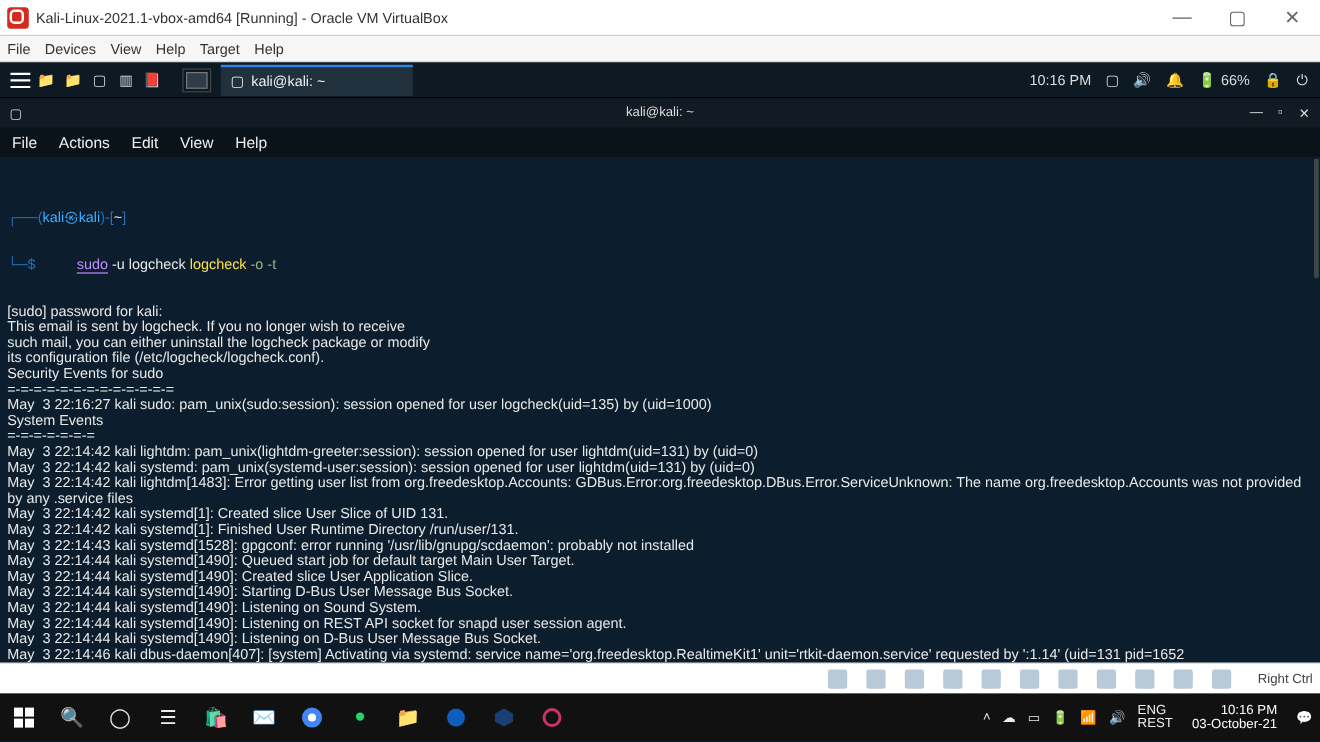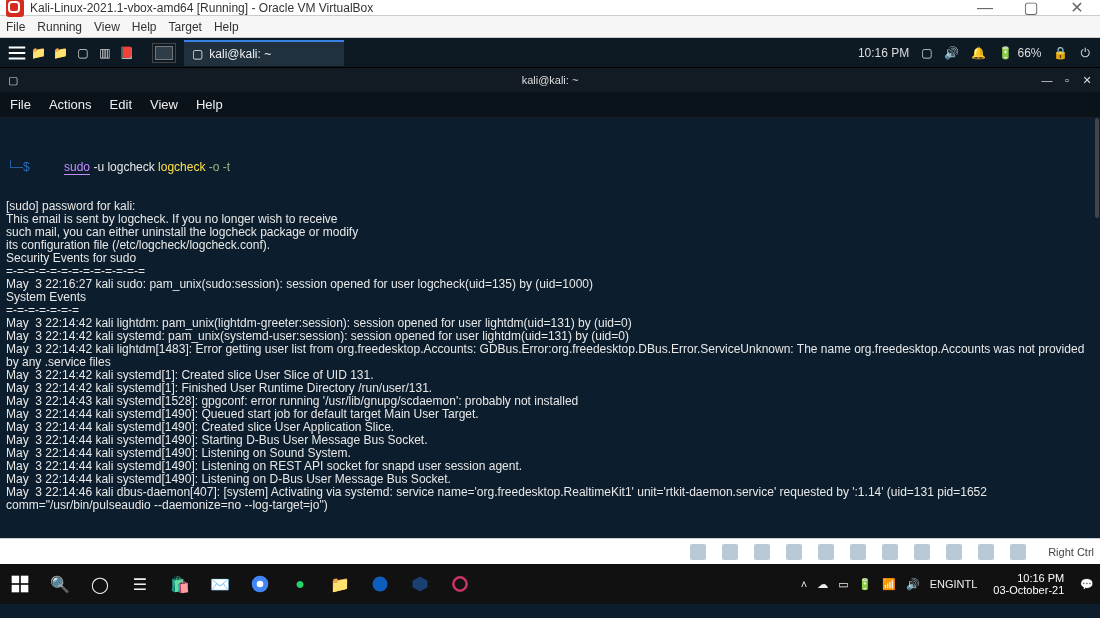--- a/index.html
+++ b/index.html
@@ -1,20 +1,20 @@
 <!DOCTYPE html>
 <html><head>
   <meta charset="utf-8">
   <style>
     * { margin: 0; padding: 0; box-sizing: border-box; font-family: "Segoe UI", sans-serif; }
     body { background: #0c1e2d; width: 1100px; height: 618px; overflow: hidden; position: relative; }
 
     
     .vbox-title {
-      height: 16px; background: #fff; display: flex; align-items: center;
+      height: 30px; background: #fff; display: flex; align-items: center;
       justify-content: space-between; font-size: 12px; color: #333;
       border-bottom: 1px solid #ccc;
     }
     .vbox-title .left { display: flex; align-items: center; gap: 6px; padding-left: 6px; }
     .vbox-title .icon-dot {
       width: 18px; height: 18px; border-radius: 3px; background: #d52b1e;
       position: relative; display: flex; align-items: center; justify-content: center;
     }
     .vbox-title .icon-dot::before { content:""; width:8px; height:8px; border:2px solid #fff; border-radius:4px; position:absolute; top:2px; left:2px;}
     .vbox-title .winctl { display: flex; }
@@ -103,21 +103,21 @@
   </div>
   <div class="winctl">
     <span>—</span>
     <span>▢</span>
     <span>✕</span>
   </div>
 </div>
 
 <div class="vbox-menu">
   <span>File</span>
-  <span>Running</span>
+  <span>Devices</span>
   <span>View</span>
   <span>Help</span>
   <span>Target</span>
   <span>Help</span>
 </div>
 
 <div class="kali-panel">
   <div class="task-icons">
     <span class="ticon">
       <svg viewBox="0 0 24 24">
@@ -167,20 +167,21 @@
 <div class="term-menu">
   <span>File</span>
   <span>Actions</span>
   <span>Edit</span>
   <span>View</span>
   <span>Help</span>
 </div>
 
 <div class="term-area">
   <div class="scrollbar-hint"></div>
+  <div class="prompt-line"><span class="p1">┌──(</span><span class="user-at">kali㉿kali</span><span class="p1">)-[</span><span class="path">~</span><span class="p1">]</span></div>
   <div class="prompt-line"><span class="p1">└─$ </span><span class="hl-sudo">sudo</span><span> -u logcheck </span><span class="hl-cmd">logcheck</span><span class="hl-flag"> -o -t</span></div>
   <div id="log-lines"><div>[sudo] password for kali:</div><div>This email is sent by logcheck. If you no longer wish to receive</div><div>such mail, you can either uninstall the logcheck package or modify</div><div>its configuration file (/etc/logcheck/logcheck.conf).</div><div></div><div>Security Events for sudo</div><div>=-=-=-=-=-=-=-=-=-=-=-=-=</div><div>May  3 22:16:27 kali sudo: pam_unix(sudo:session): session opened for user logcheck(uid=135) by (uid=1000)</div><div></div><div>System Events</div><div>=-=-=-=-=-=-=</div><div>May  3 22:14:42 kali lightdm: pam_unix(lightdm-greeter:session): session opened for user lightdm(uid=131) by (uid=0)</div><div>May  3 22:14:42 kali systemd: pam_unix(systemd-user:session): session opened for user lightdm(uid=131) by (uid=0)</div><div>May  3 22:14:42 kali lightdm[1483]: Error getting user list from org.freedesktop.Accounts: GDBus.Error:org.freedesktop.DBus.Error.ServiceUnknown: The name org.freedesktop.Accounts was not provided by any .service files</div><div>May  3 22:14:42 kali systemd[1]: Created slice User Slice of UID 131.</div><div>May  3 22:14:42 kali systemd[1]: Finished User Runtime Directory /run/user/131.</div><div>May  3 22:14:43 kali systemd[1528]: gpgconf: error running '/usr/lib/gnupg/scdaemon': probably not installed</div><div>May  3 22:14:44 kali systemd[1490]: Queued start job for default target Main User Target.</div><div>May  3 22:14:44 kali systemd[1490]: Created slice User Application Slice.</div><div>May  3 22:14:44 kali systemd[1490]: Starting D-Bus User Message Bus Socket.</div><div>May  3 22:14:44 kali systemd[1490]: Listening on Sound System.</div><div>May  3 22:14:44 kali systemd[1490]: Listening on REST API socket for snapd user session agent.</div><div>May  3 22:14:44 kali systemd[1490]: Listening on D-Bus User Message Bus Socket.</div><div>May  3 22:14:46 kali dbus-daemon[407]: [system] Activating via systemd: service name='org.freedesktop.RealtimeKit1' unit='rtkit-daemon.service' requested by ':1.14' (uid=131 pid=1652 comm="/usr/bin/pulseaudio --daemonize=no --log-target=jo")</div></div>
 </div>
 
 <div class="vbox-status">
   <span class="vicon"></span>
   <span class="vicon"></span>
   <span class="vicon"></span>
   <span class="vicon"></span>
   <span class="vicon"></span>
@@ -231,23 +232,23 @@
       </svg>
   </span>
   <span class="sep"></span>
   <div class="tray">
     <span>˄</span>
     <span>☁</span>
     <span>▭</span>
     <span>🔋</span>
     <span>📶</span>
     <span>🔊</span>
-    <div style="display:flex; flex-direction:row; line-height:1;">
+    <div style="display:flex; flex-direction:column; line-height:1;">
       <span>ENG</span>
-      <span>INTL</span>
+      <span>REST</span>
     </div>
     <div class="clock">
       <div>10:16 PM</div>
       <div>03-October-21</div>
     </div>
     <span>💬</span>
   </div>
 </div>
 
 </body></html>

